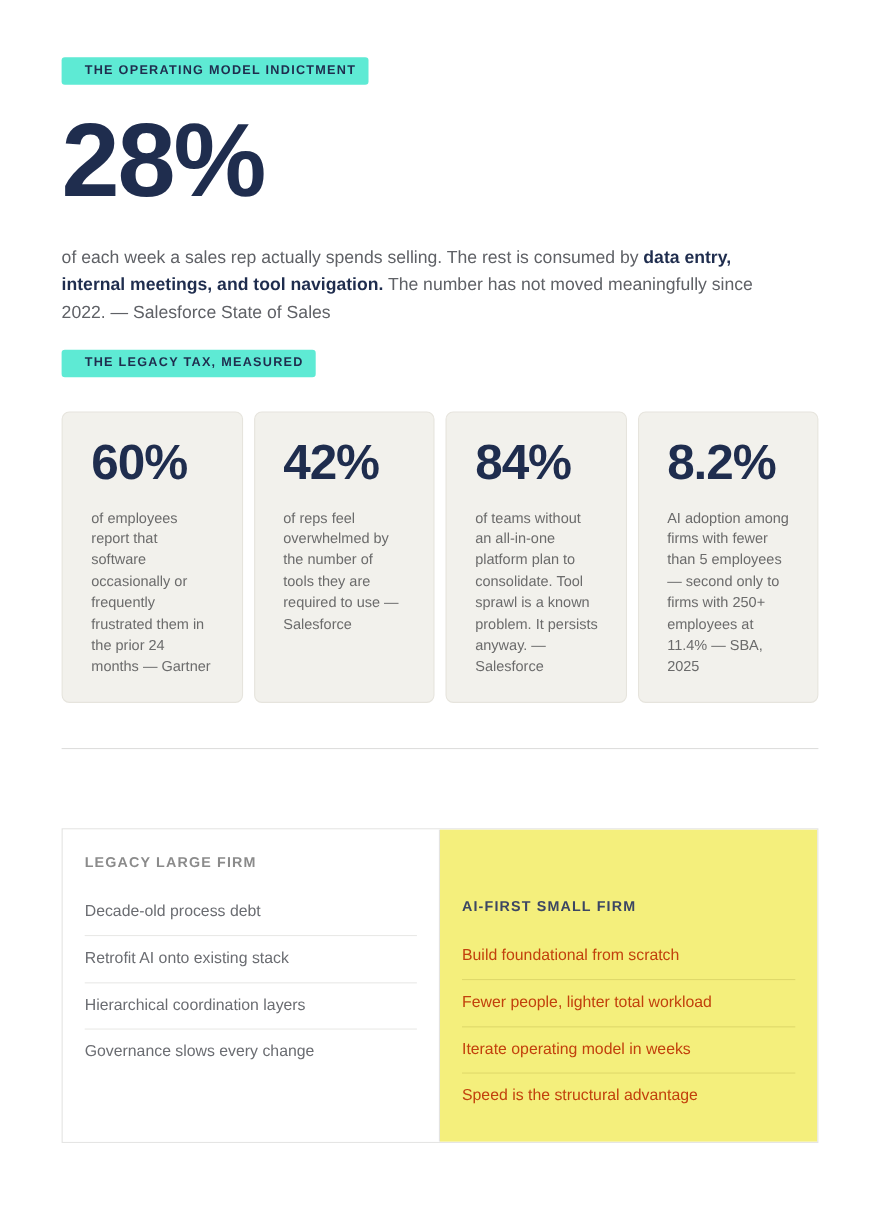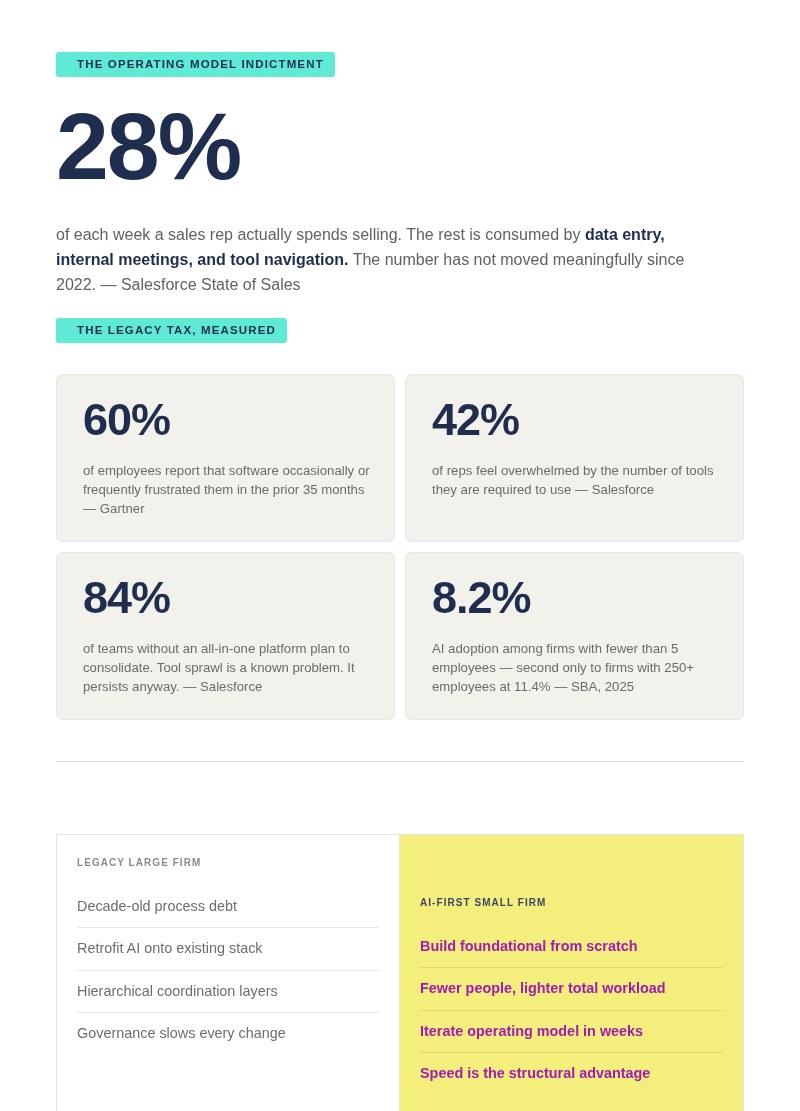--- a/index.html
+++ b/index.html
@@ -59,21 +59,21 @@
   }
   .hero-body strong {
     color: #1f2d4e;
     font-weight: bold;
   }
 
   
   .stat-grid {
     margin-top: 31px;
     display: grid;
-    grid-template-columns: 1fr 1fr;
+    grid-template-columns: 1fr 1fr 1fr 1fr;
     gap: 10px 10px;
   }
   .stat-card {
     background: #f2f1ec;
     border: 1px solid #e6e4dd;
     border-radius: 7px;
     padding: 22px 24px 22px 26px;
     box-sizing: border-box;
   }
   .stat-value {
@@ -113,42 +113,42 @@
     box-sizing: border-box;
   }
   .compare-col.legacy {
     background: #ffffff;
     border-right: 1px solid #e3e3e1;
   }
   .compare-col.aifirst {
     background: #f4ef7c;
   }
   .compare-head {
-    font-size: 10px;
+    font-size: 13px;
     font-weight: bold;
     letter-spacing: 1.05px;
     text-transform: uppercase;
     margin-bottom: 18px;
   }
   .legacy .compare-head { color: #8b8b8b; }
   .aifirst .compare-head { color: #3c4663; margin-top: 40px; }
 
   .compare-item {
     font-size: 14.4px;
     padding: 11px 0 11px 0;
     line-height: 1.35;
   }
   .legacy .compare-item {
     color: #6b6d72;
     border-bottom: 1px solid #e9e9e7;
   }
   .legacy .compare-item:last-child { border-bottom: 0; }
   .aifirst .compare-item {
-    color: #a21caf;
-    font-weight: bold;
+    color: #c2410c;
+    font-weight: normal;
     border-bottom: 1px solid #dfd96a;
   }
   .aifirst .compare-item:last-child { border-bottom: 0; }
 </style>
 </head>
 <body>
 
 <div class="page">
 
   <div class="badge-row-1">
@@ -160,21 +160,21 @@
   <p class="hero-body"><span>of each week a sales rep actually spends selling. The rest is consumed by </span><strong>data entry, internal meetings, and tool navigation.</strong><span> The number has not moved meaningfully since 2022. — Salesforce State of Sales</span></p>
 
   <div class="badge-row-2" style="margin-top:21px;">
     <span class="badge">THE LEGACY TAX, MEASURED</span>
   </div>
 
   <div class="stat-grid">
 
     <div class="stat-card">
       <div class="stat-value">60%</div>
-      <div class="stat-caption">of employees report that software occasionally or frequently frustrated them in the prior 35 months — Gartner</div>
+      <div class="stat-caption">of employees report that software occasionally or frequently frustrated them in the prior 24 months — Gartner</div>
     </div>
 
     <div class="stat-card">
       <div class="stat-value">42%</div>
       <div class="stat-caption">of reps feel overwhelmed by the number of tools they are required to use — Salesforce</div>
     </div>
 
     <div class="stat-card">
       <div class="stat-value">84%</div>
       <div class="stat-caption">of teams without an all-in-one platform plan to consolidate. Tool sprawl is a known problem. It persists anyway. — Salesforce</div>

